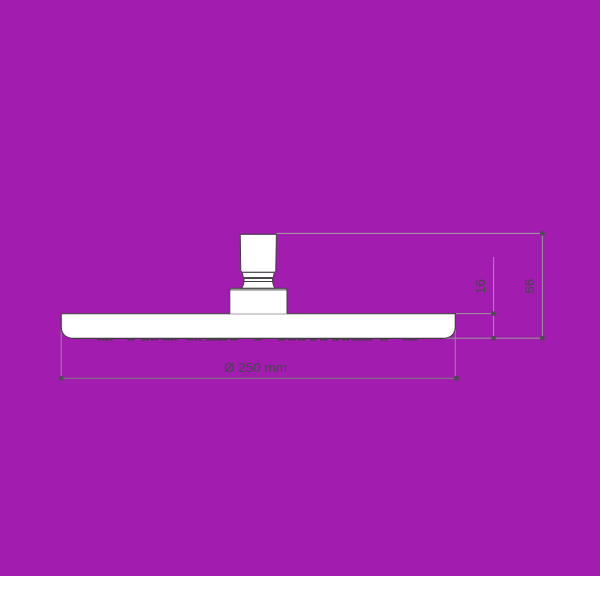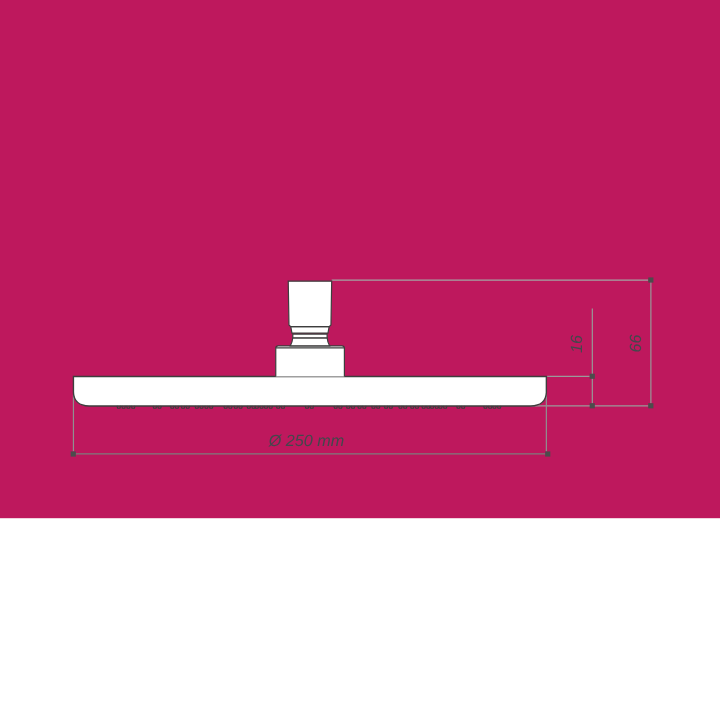--- a/index.html
+++ b/index.html
@@ -1,16 +1,16 @@
 <!DOCTYPE html>
 <html><head>
 <meta charset="utf-8">
 <style>
 html,body{margin:0;padding:0;background:#ffffff;}
-#stage{position:relative;width:600px;height:432px;background:#be185d;overflow:hidden;font-style:italic;}
+#stage{position:relative;width:600px;height:576px;background:#a21caf;overflow:hidden;}
 svg{display:block;}
 text{font-family:"Liberation Sans",sans-serif;fill:#44474c;}
 </style>
 </head>
 <body>
 <div id="stage">
 <svg width="600" height="600" viewBox="0 0 600 600">
 
 <path fill="none" stroke="#a3a3a3" stroke-width="1" d="M 276.4 233.4 H 540.2"></path>
 

